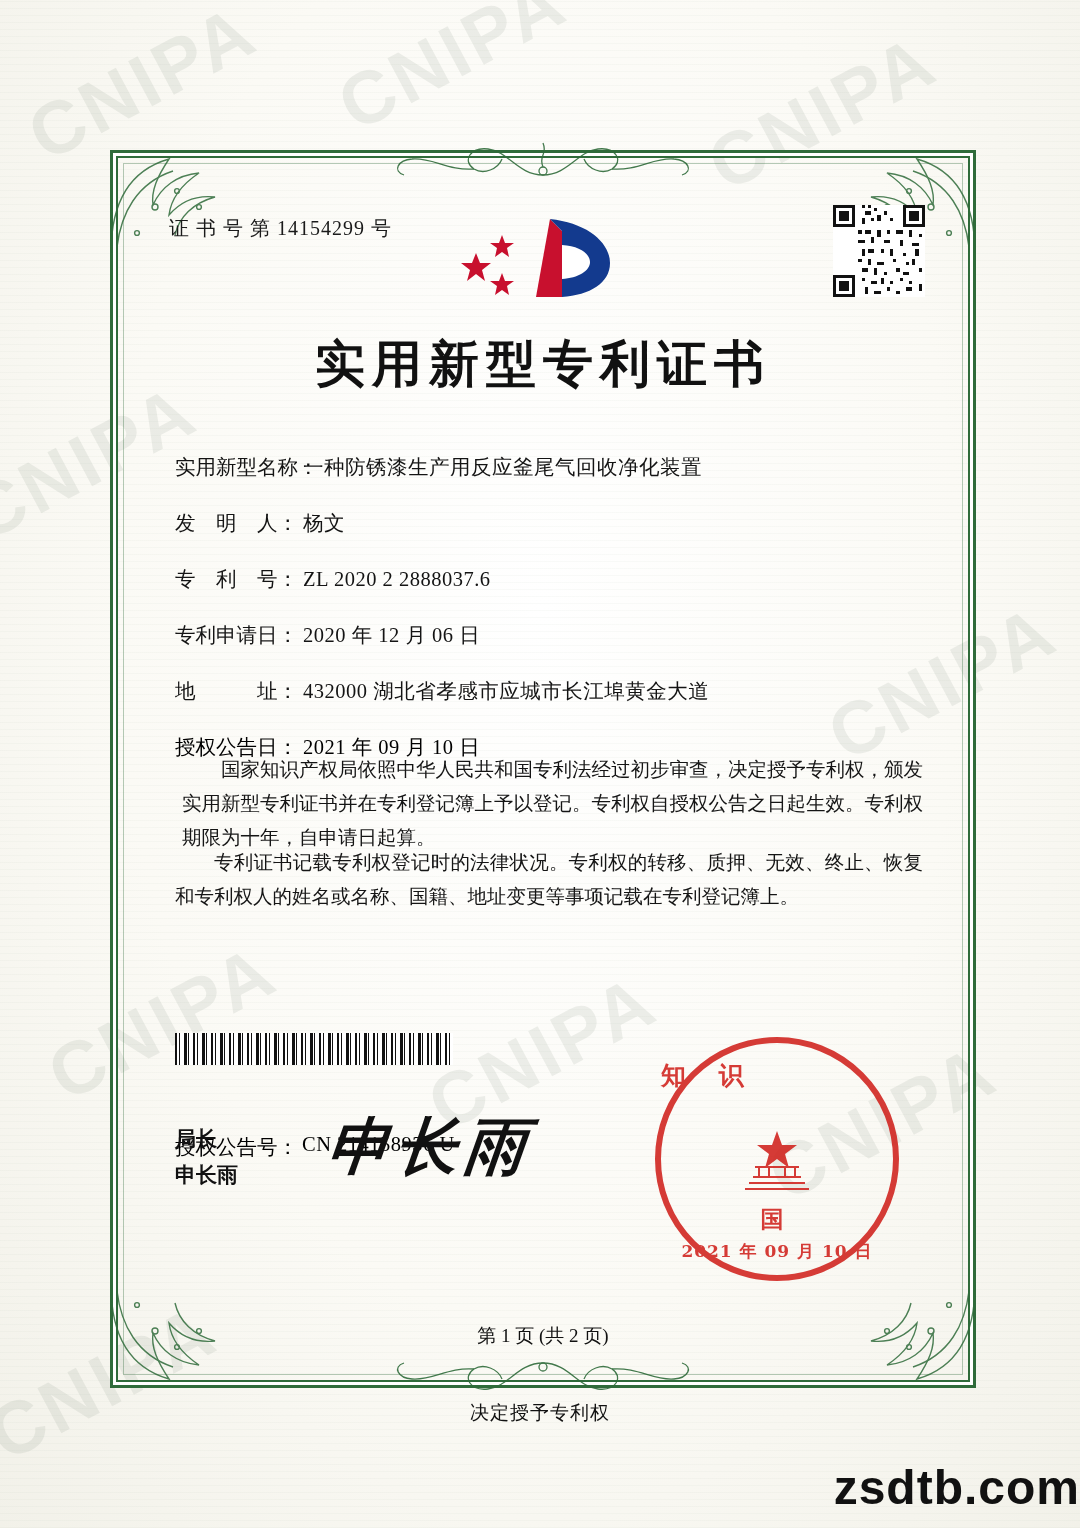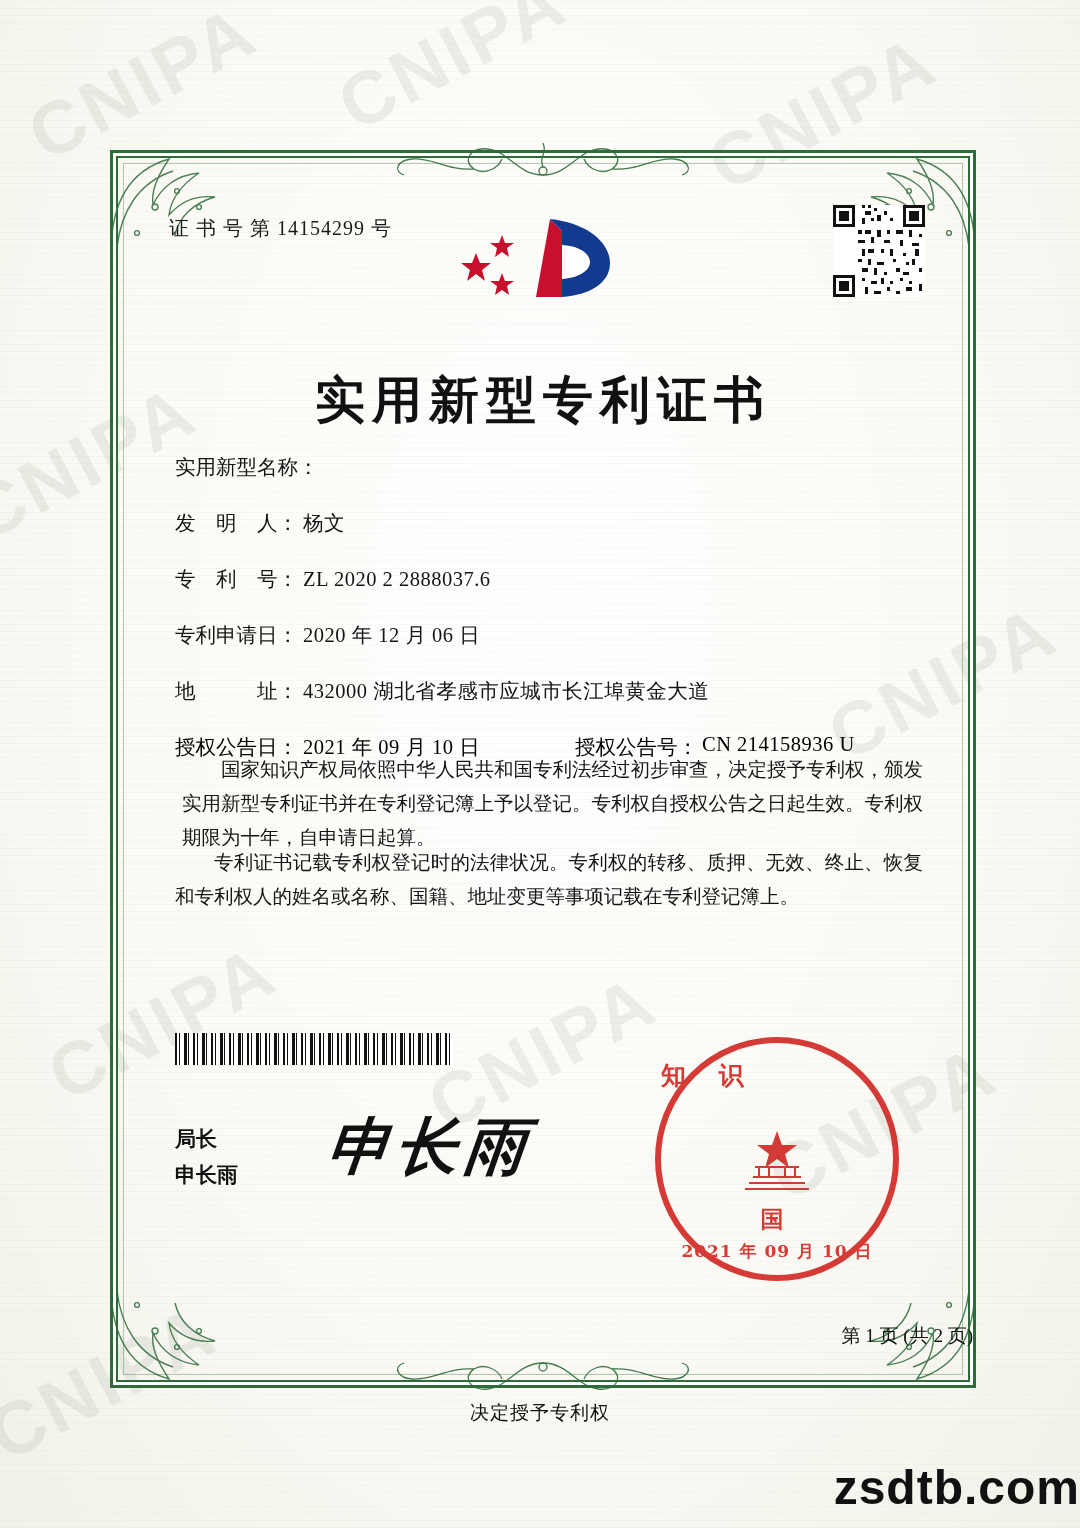--- a/index.html
+++ b/index.html
@@ -78,39 +78,38 @@
   .emblem{
     position:absolute;left:50%;top:48px;transform:translateX(-50%);
     width:170px;height:110px;
   }
   .title{
     position:absolute;left:0;right:0;top:178px;
     text-align:center;
     font-size:50px;font-weight:700;letter-spacing:7px;
     color:#111;
     font-family:"DejaVu Serif", serif;
-    margin-top:36px;
   }
 
   
   .fields{
     position:absolute;left:62px;right:52px;top:300px;
   }
   .row{
     display:flex;align-items:baseline;
     margin-bottom:28px;
     font-size:20.5px;color:#141414;
   }
   .lbl{
     width:128px;flex:0 0 128px;
     letter-spacing:0px;
     white-space:pre;
   }
   .val{flex:1 1 auto;letter-spacing:.5px;}
-  .row-split{display:flex;align-items:center;margin-bottom:24px;font-size:20.5px;}
+  .row-split{display:flex;align-items:flex-start;margin-bottom:24px;font-size:20.5px;flex-direction:column;}
   .split-left{flex:0 0 400px;display:flex;}
   .split-right{display:flex;font-family:Liberation Serif, serif;}
   .split-right .lbl{width:auto;flex:0 0 auto;padding-right:4px;}
 
   
   .para{
     position:absolute;left:62px;right:50px;
     font-size:19.5px;line-height:34px;color:#151515;
     text-align:justify;
     text-indent:39px;
@@ -167,21 +166,21 @@
     font-family:"DejaVu Serif", serif;
   }
   .seal-star{
     position:absolute;left:50%;top:84px;transform:translateX(-50%);
     width:96px;height:70px;
   }
 
   
   .page-no{
     position:absolute;left:0;right:0;bottom:36px;
-    text-align:right;font-size:19px;color:#111;
+    text-align:center;font-size:19px;color:#111;
   }
   .continued{
     position:absolute;left:0;right:0;top:1400px;
     text-align:center;font-size:19px;color:#111;
     letter-spacing:1px;
   }
   .site{
     position:absolute;left:0;right:0;top:1460px;
     text-align:right;
     font-size:48px;font-weight:700;color:#111;
@@ -353,20 +352,21 @@
         <path d="M104 44 C122 45 132 53 132 61 C132 70 120 77 104 78 Z" fill="#ffffff"></path>
       </svg>
     </div>
 
     <div class="title">实用新型专利证书</div>
 
     <div class="fields">
 
       <div class="row">
         <div class="lbl">实用新型名称：</div>
+        <div class="val">一种防锈漆生产用反应釜尾气回收净化装置</div>
       </div>
 
       <div class="row">
         <div class="lbl">发　明　人：</div>
         <div class="val">杨文</div>
       </div>
 
       <div class="row">
         <div class="lbl">专　利　号：</div>
         <div class="val">ZL 2020 2 2888037.6</div>

